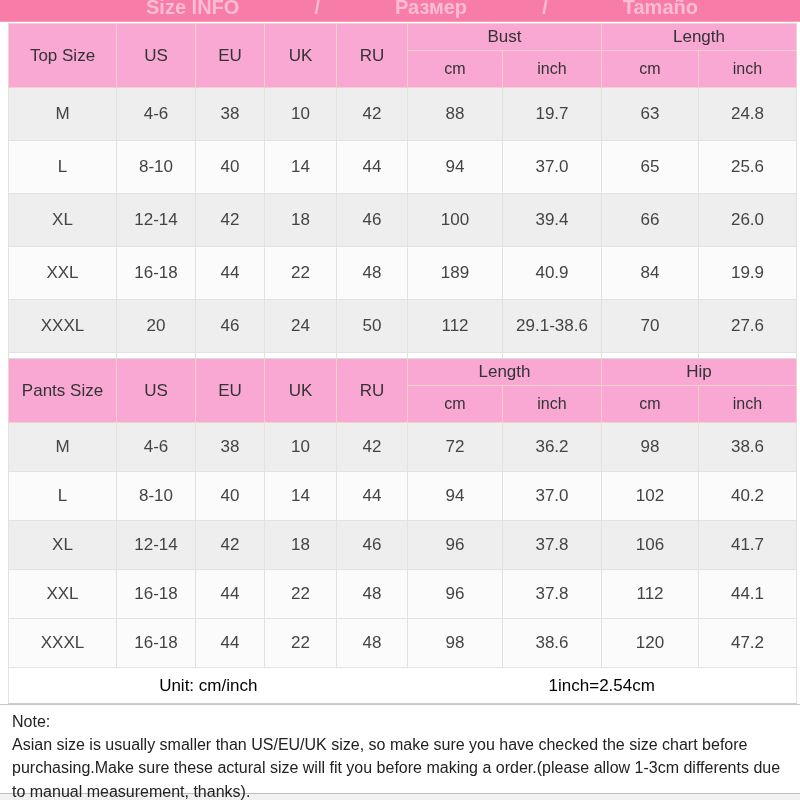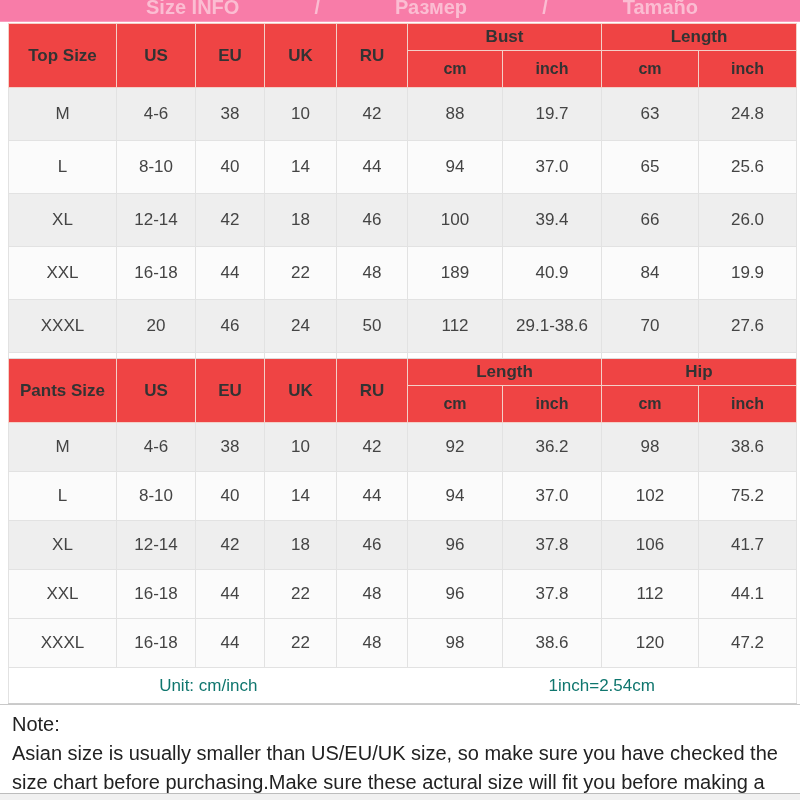--- a/index.html
+++ b/index.html
@@ -27,46 +27,46 @@
     table-layout:fixed;border-collapse:collapse;
     width:788px;margin:1px 4px 0 8px;
   }
   table.size-table td{
     text-align:center;vertical-align:middle;
     color:#444;font-size:17px;
     border:1px solid #e2e2e2;
     padding:0;overflow:hidden;white-space:nowrap;
   }
   tr.hdr td{
-    background:#ef4444;color:#333;font-weight:bold;
+    background:#f9a8d4;color:#333;font-weight:normal;
     border:1px solid #f3d0c8;
   }
   tr.hdr1 td{height:26px;}
   tr.hdr2 td{height:36px;font-size:16px;}
   td.section-label{font-size:17px;}
   tr.toprow td{height:52px;}
   tr.pantsrow td{height:48px;}
   tr.gray td{background:#eeeeee;}
   tr.white td{background:#fbfbfb;}
   td.sizecol{color:#3c3c3c;}
   tr.spacer td{height:5px;background:#ffffff;border-top:1px solid #dcdcdc;border-bottom:1px solid #dcdcdc;}
   tr.unit td{
-    height:35px;background:#ffffff;color:#0f766e;font-size:17px;
+    height:35px;background:#ffffff;color:#000000;font-size:17px;
     border-left:none;border-right:none;
     border-top:1px solid #d9d9d9;border-bottom:1px solid #cccccc;
   }
   tr.unit td:first-child{border-left:1px solid #e2e2e2;}
   tr.unit td:last-child{border-right:1px solid #e2e2e2;margin-top:14px;}
 
   
   .note{
     box-sizing:border-box;height:89px;
     border-top:1px solid #c9c9c9;
     padding:5px 8px 0 12px;
-    color:#222;font-size:20px;line-height:1.45;
+    color:#222;font-size:16px;line-height:1.45;
     background:#ffffff;
   }
   .note .note-title{margin-bottom:0;}
   .bottom-strip{
     height:6px;border-top:1px solid #bdbdbd;background:#f1f1f1;
   }
 </style>
 </head>
 <body>
 
@@ -193,35 +193,35 @@
       <td>cm</td>
       <td>inch</td>
     </tr>
 
     <tr class="pantsrow gray">
       <td class="sizecol">M</td>
       <td>4-6</td>
       <td>38</td>
       <td>10</td>
       <td>42</td>
-      <td>92</td>
+      <td>72</td>
       <td>36.2</td>
       <td>98</td>
       <td>38.6</td>
     </tr>
     <tr class="pantsrow white">
       <td class="sizecol">L</td>
       <td>8-10</td>
       <td>40</td>
       <td>14</td>
       <td>44</td>
       <td>94</td>
       <td>37.0</td>
       <td>102</td>
-      <td>75.2</td>
+      <td>40.2</td>
     </tr>
     <tr class="pantsrow gray">
       <td class="sizecol">XL</td>
       <td>12-14</td>
       <td>42</td>
       <td>18</td>
       <td>46</td>
       <td>96</td>
       <td>37.8</td>
       <td>106</td>

